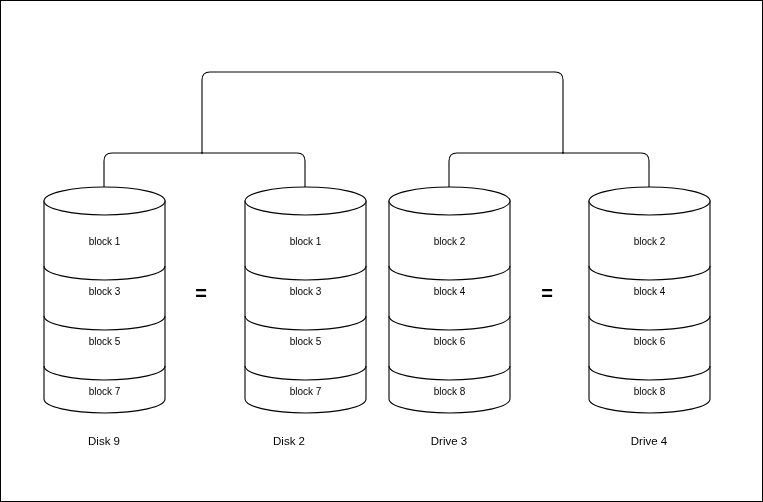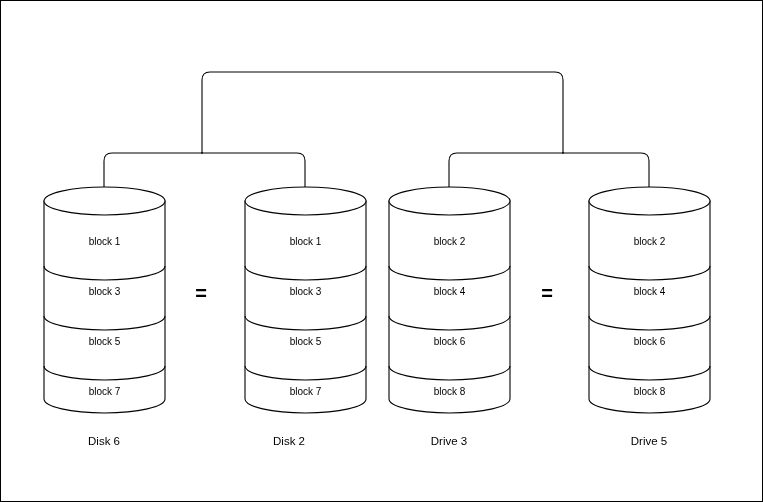--- a/index.html
+++ b/index.html
@@ -115,33 +115,33 @@
           <ellipse cx="648.5" cy="200" rx="60.5" ry="14" fill="#ffffff" stroke="#000000" stroke-width="1.1"></ellipse>
         </g>
       </g>
   </svg>
 
   <div id="text-layer">
       <div class="block-label" style="left: 103.5px; top: 240px;">block 1</div>
       <div class="block-label" style="left: 103.5px; top: 290px;">block 3</div>
       <div class="block-label" style="left: 103.5px; top: 340px;">block 5</div>
       <div class="block-label" style="left: 103.5px; top: 390px;">block 7</div>
-      <div class="disk-label" style="left: 103px; top: 440px;">Disk 6</div>
+      <div class="disk-label" style="left: 103px; top: 440px;">Disk 9</div>
       <div class="block-label" style="left: 304.5px; top: 240px;">block 1</div>
       <div class="block-label" style="left: 304.5px; top: 290px;">block 3</div>
       <div class="block-label" style="left: 304.5px; top: 340px;">block 5</div>
       <div class="block-label" style="left: 304.5px; top: 390px;">block 7</div>
       <div class="disk-label" style="left: 288px; top: 440px;">Disk 2</div>
       <div class="block-label" style="left: 448.5px; top: 240px;">block 2</div>
       <div class="block-label" style="left: 448.5px; top: 290px;">block 4</div>
       <div class="block-label" style="left: 448.5px; top: 340px;">block 6</div>
       <div class="block-label" style="left: 448.5px; top: 390px;">block 8</div>
       <div class="disk-label" style="left: 448px; top: 440px;">Drive 3</div>
       <div class="block-label" style="left: 648.5px; top: 240px;">block 2</div>
       <div class="block-label" style="left: 648.5px; top: 290px;">block 4</div>
       <div class="block-label" style="left: 648.5px; top: 340px;">block 6</div>
       <div class="block-label" style="left: 648.5px; top: 390px;">block 8</div>
-      <div class="disk-label" style="left: 648px; top: 440px;">Drive 5</div>
+      <div class="disk-label" style="left: 648px; top: 440px;">Drive 4</div>
       <div class="equals-sign" style="left: 200px; top: 292px;">=</div>
       <div class="equals-sign" style="left: 546px; top: 292px;">=</div>
     </div>
 
 </div>
 
 </body></html>

